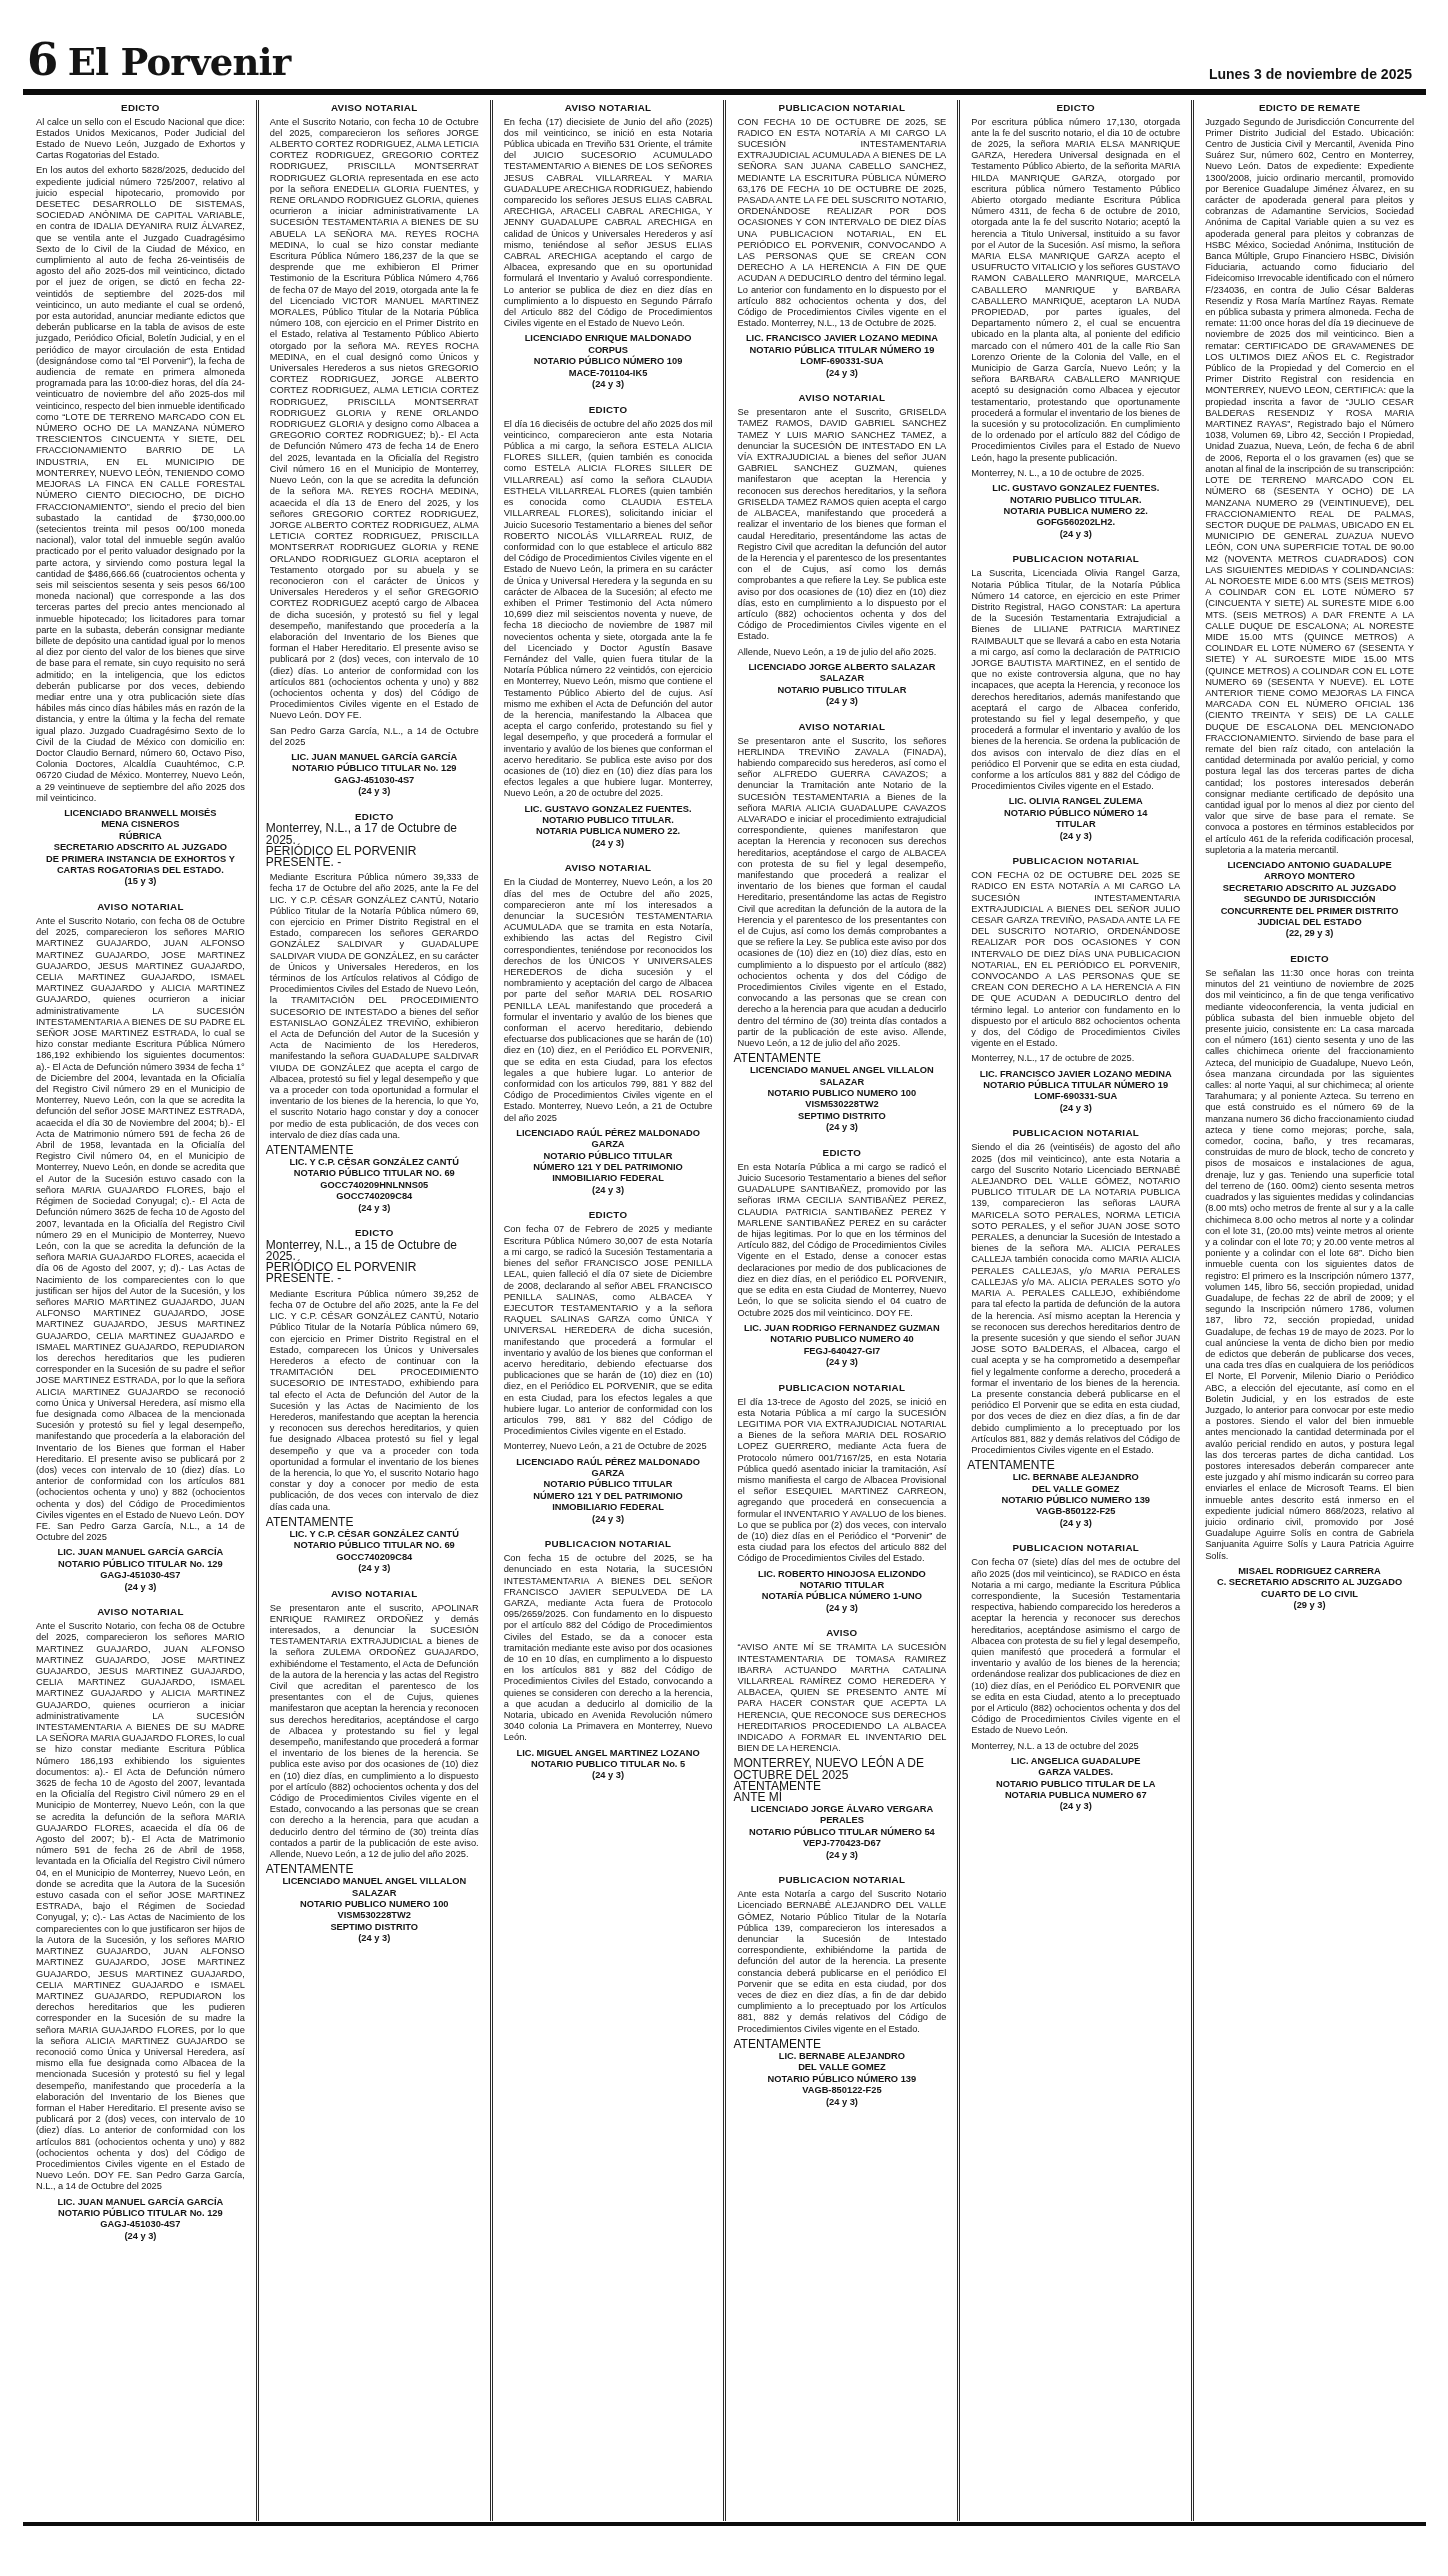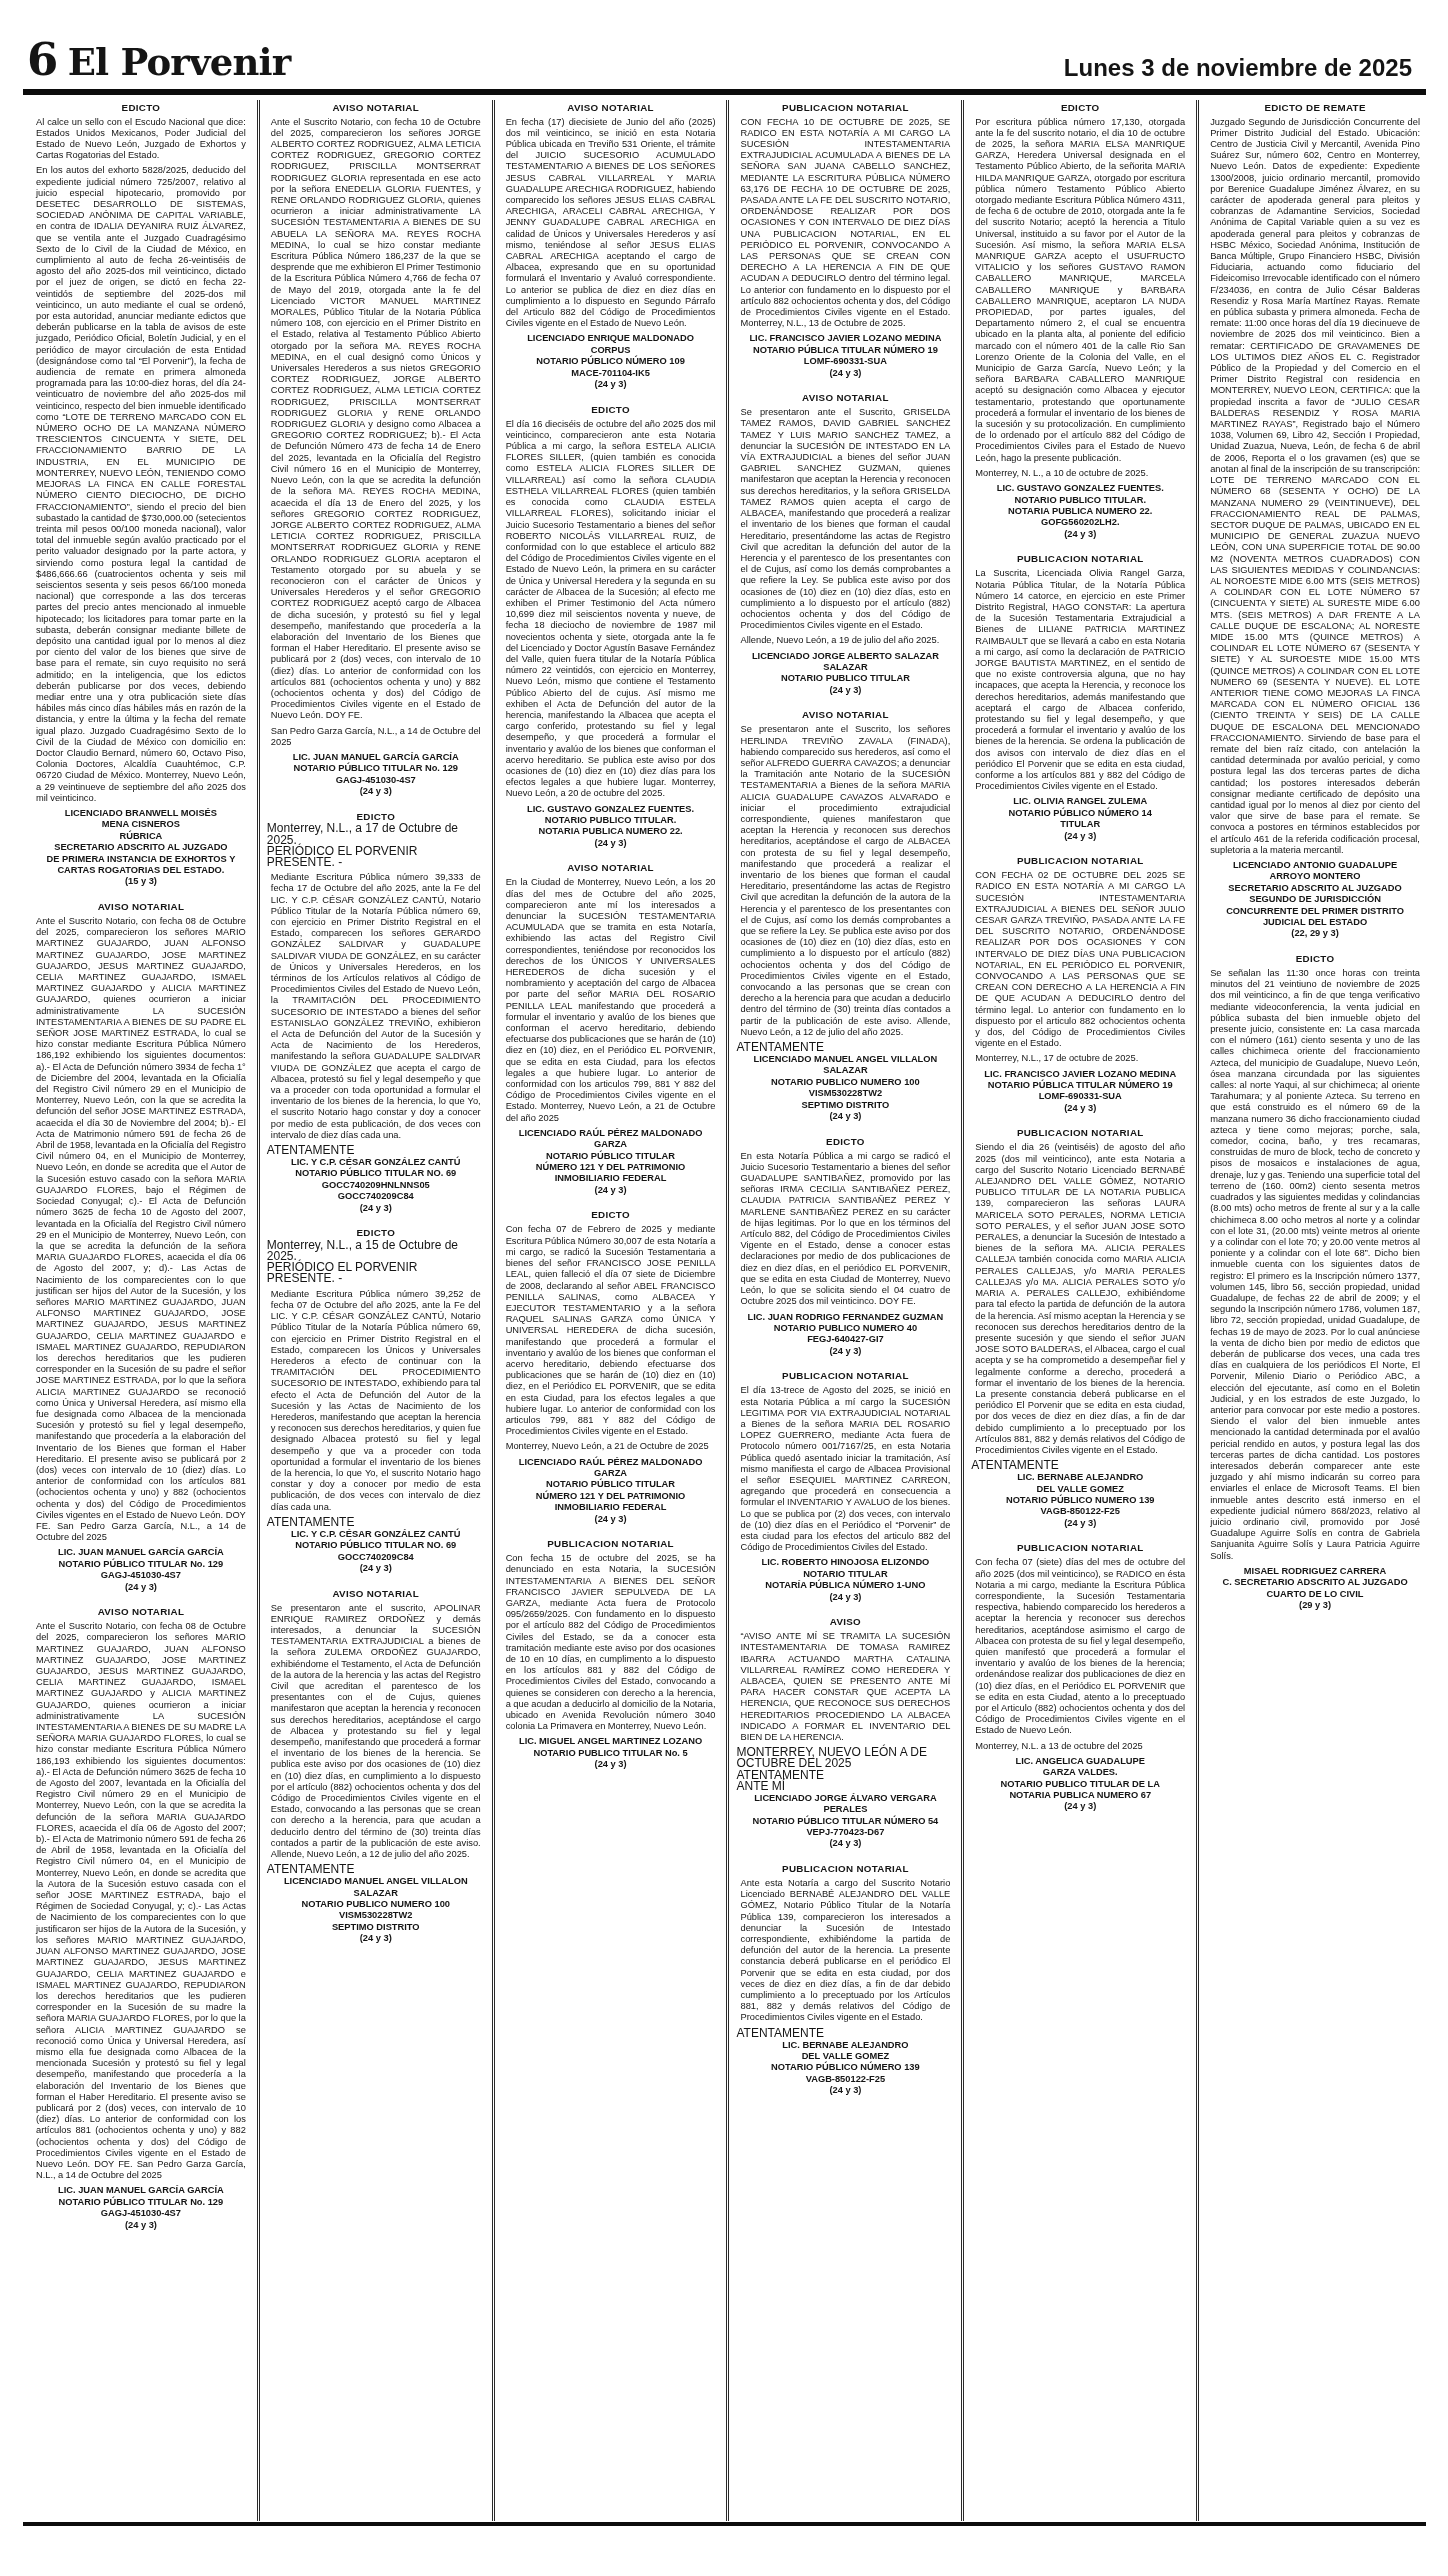--- a/index.html
+++ b/index.html
@@ -1,22 +1,22 @@
 <!DOCTYPE html>
 <html style="font-size:12.5px"><head>
 <meta charset="utf-8">
 <style>
   html,body{margin:0;padding:0;background:#ffffff;}
   body{width:1449px;height:2576px;position:relative;font-family:"Liberation Sans",sans-serif;color:#151515;-webkit-font-smoothing:antialiased;}
   #masthead{position:absolute;left:27px;right:37px;top:37px;height:48px;}
   #page-number{display:inline-block;font-family:"DejaVu Serif",serif;font-weight:bold;font-size:45px;line-height:45px;letter-spacing:-1.6px;}
   #paper-title{display:inline-block;font-family:"DejaVu Serif",serif;font-weight:bold;font-size:37px;line-height:45px;letter-spacing:-0.8px;margin-left:11px;}
-  #edition-date{position:absolute;right:0;bottom:3.1px;font-weight:bold;font-size:24px;}
+  #edition-date{position:absolute;right:0;bottom:3.1px;font-weight:bold;font-size:14px;}
   #top-rule{position:absolute;left:23.4px;right:23.4px;top:89px;height:5.5px;background:#0c0c0c;}
-  #columns{position:absolute;left:25px;right:18px;top:100px;height:2419px;display:flex;}
+  #columns{position:absolute;left:25px;right:24px;top:100px;height:2419px;display:flex;}
   .col{flex:1 1 0;padding:1.6px 7px 0 7px;overflow:hidden;height:2419px;}
   .col + .col{border-left:3.1px double #2a2a2a;}
   .notice{margin-bottom:13.2px;}
   .notice h3{margin:0 0 1.6px 0;text-align:center;font-size:9.8px;font-weight:bold;letter-spacing:0.3px;}
   .para{margin:4px;text-align:justify;font-size:9.3px;line-height:11.2px;word-spacing:-0.2px;}
   .line{margin:0;text-align:left;font-size:12px;line-height:11.2px;}
   .sigblock{margin-top:0.8px;}
   .sig{text-align:center;font-weight:bold;font-size:9.3px;line-height:11.4px;}
   #bottom-rule{position:absolute;left:23.4px;right:23.4px;top:2522px;height:3.9px;background:#0c0c0c;}
 </style>

